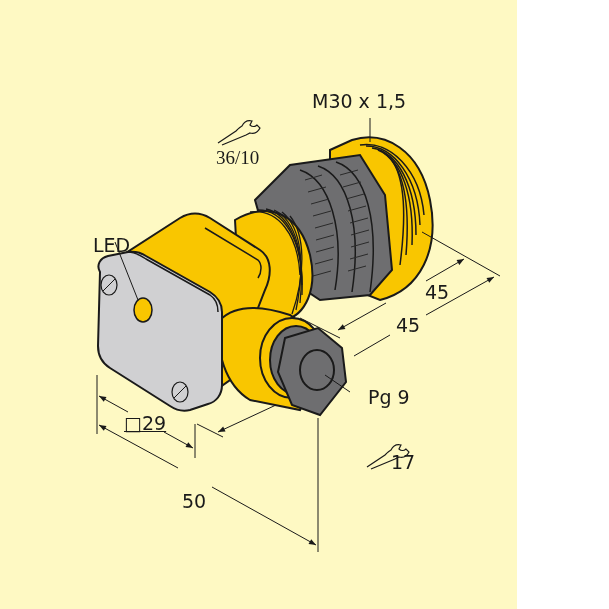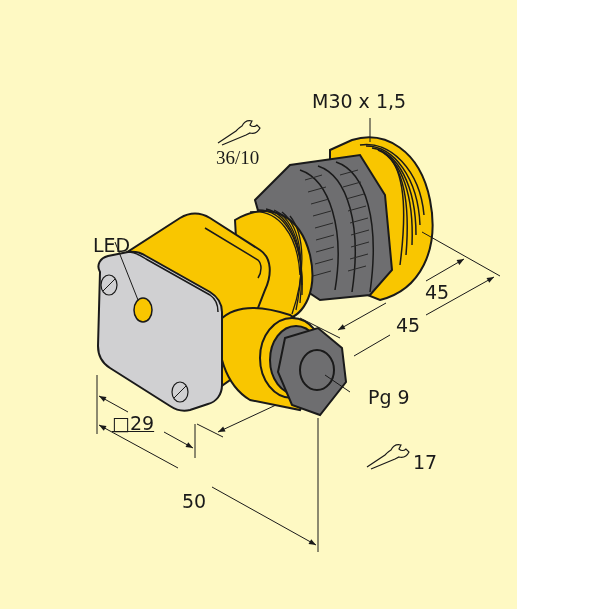--- a/index.html
+++ b/index.html
@@ -122,19 +122,19 @@
     <g stroke="#1a1a1a" stroke-width="1.2" fill="none">
       <path d="M367,467 L385,455 C387,453 389,451 391,450 C393,446 397,444 401,445 L399,449 C401,451 404,451 406,449 L409,452 C407,456 403,458 399,457 L395,459 L371,469"></path>
     </g>
   </svg>
 
   <div class="lbl" style="left:312px; top:92px;">M30 x 1,5</div>
   <div class="lbl" style="left:216px; top:148px;font-family:Liberation Serif, serif;">36/10</div>
   <div class="lbl" style="left:93px; top:236px;">LED</div>
   <div class="lbl" style="left:395px; top:283px;margin-left:30px;">45</div>
   <div class="lbl" style="left:396px; top:316px;">45</div>
-  <div class="lbl" style="left:112px; top:414px;text-decoration:underline;">
+  <div class="lbl" style="left:124px; top:414px;text-decoration:underline;">
     <span>□</span><span>29</span>
   </div>
   <div class="lbl" style="left:182px; top:492px;">50</div>
   <div class="lbl" style="left:368px; top:388px;">Pg 9</div>
-  <div class="lbl" style="left:413px; top:453px;">17</div>
+  <div class="lbl" style="left:391px; top:453px;">17</div>
 </div>
 
 </body></html>

